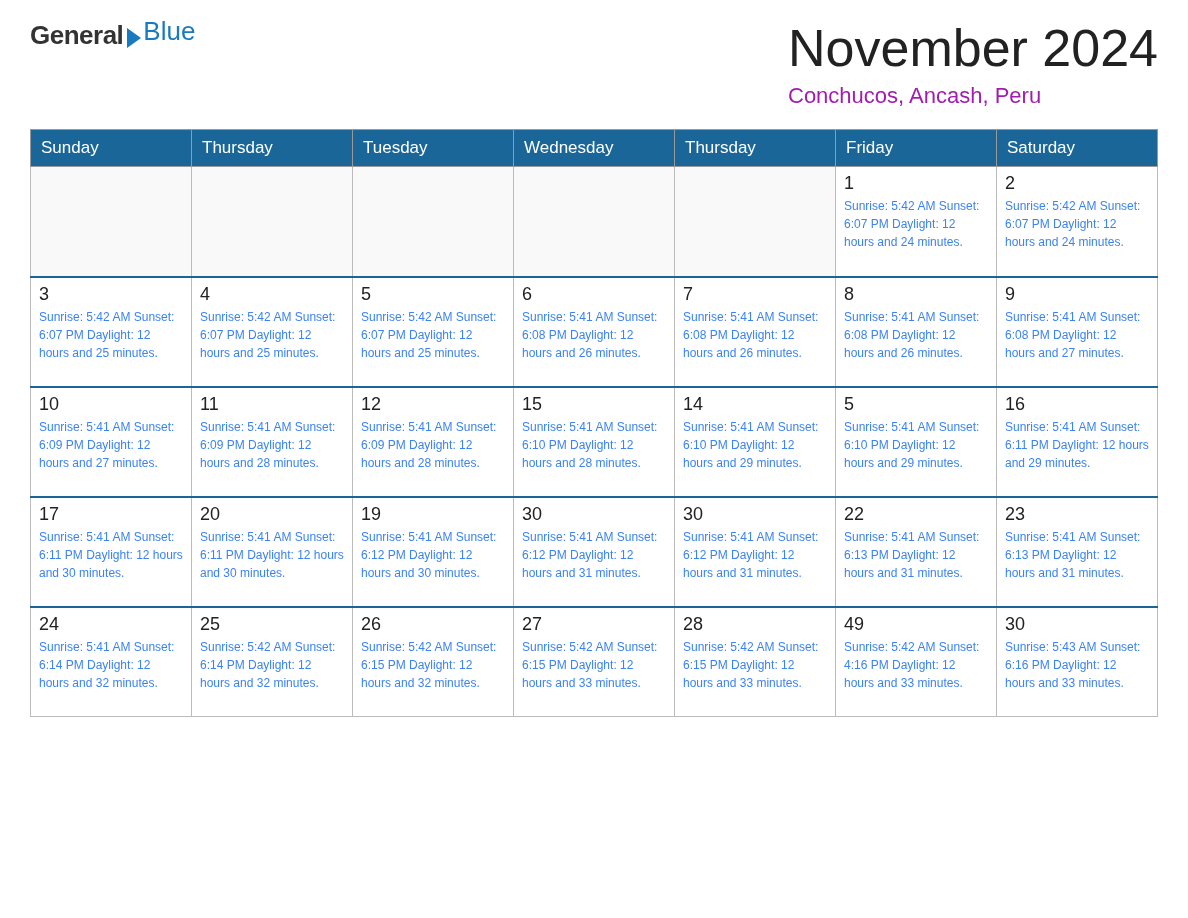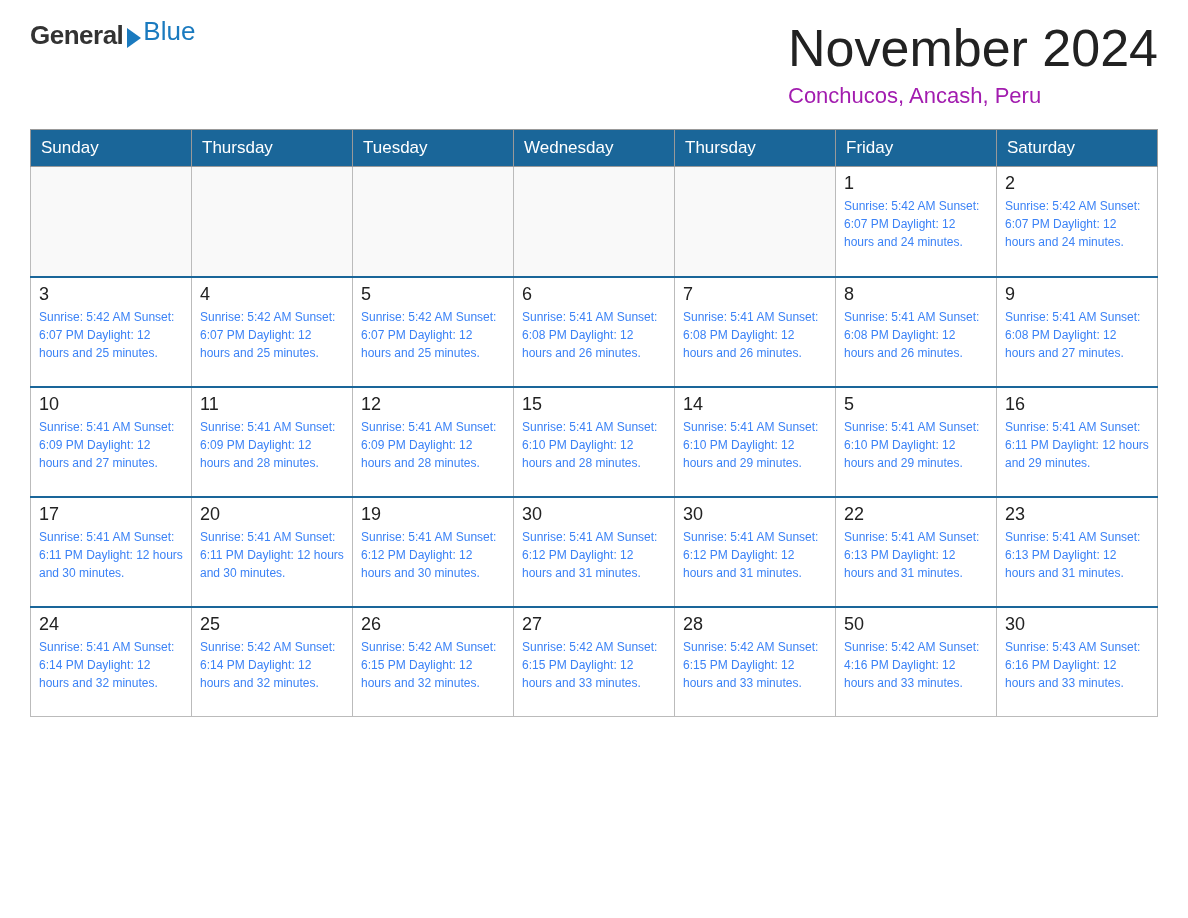--- a/index.html
+++ b/index.html
@@ -335,21 +335,21 @@
 and 33 minutes.</div>
         </td>
         <td>
           <span class="day-number">28</span>
           <div class="day-info">Sunrise: 5:42 AM
 Sunset: 6:15 PM
 Daylight: 12 hours
 and 33 minutes.</div>
         </td>
         <td>
-          <span class="day-number">50</span>
+          <span class="day-number">49</span>
           <div class="day-info">Sunrise: 5:42 AM
 Sunset: 4:16 PM
 Daylight: 12 hours
 and 33 minutes.</div>
         </td>
         <td>
           <span class="day-number">30</span>
           <div class="day-info">Sunrise: 5:43 AM
 Sunset: 6:16 PM
 Daylight: 12 hours

